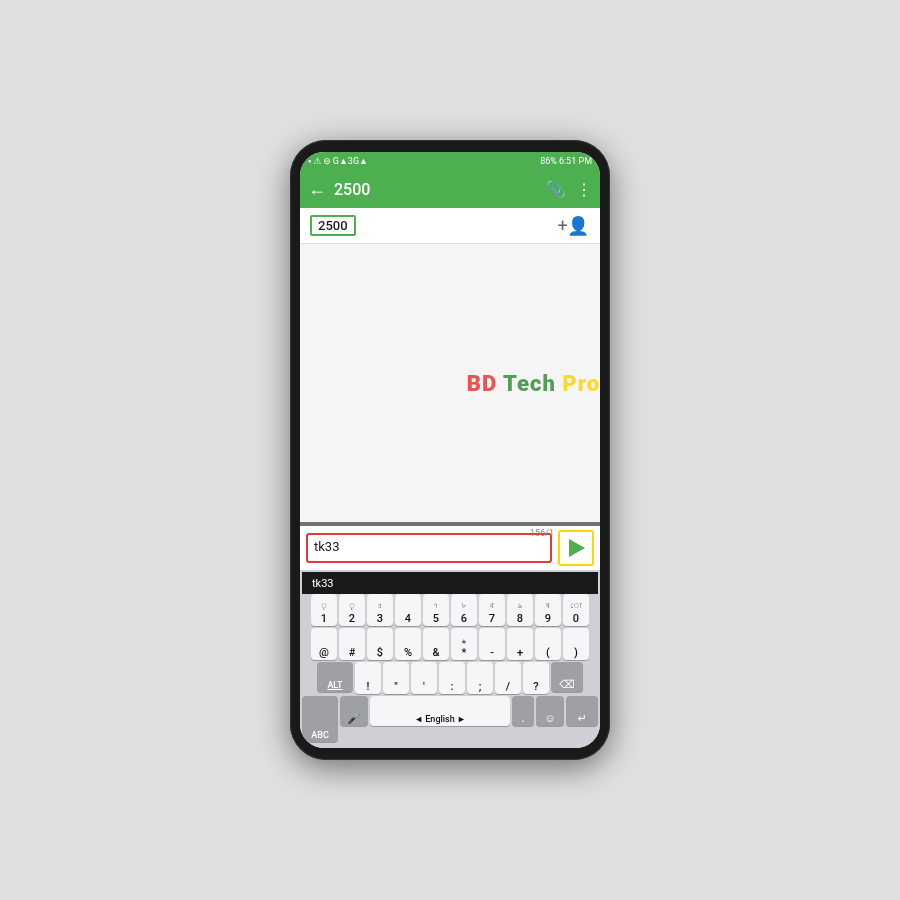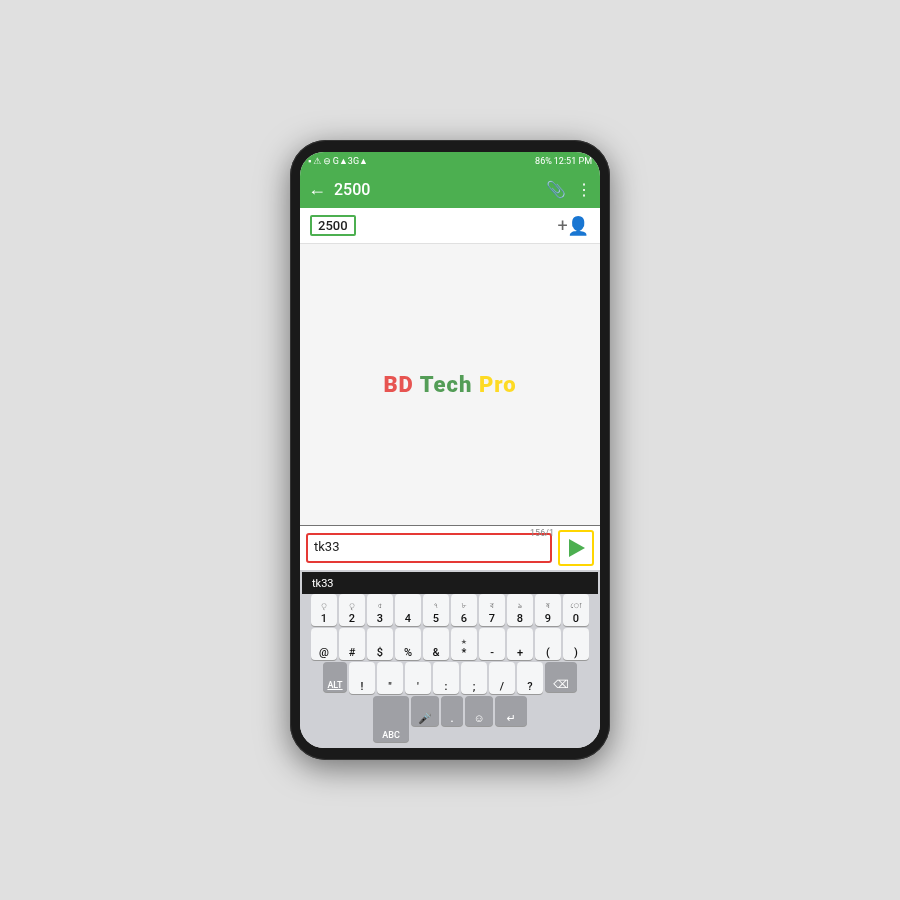--- a/index.html
+++ b/index.html
@@ -102,38 +102,38 @@
 
     
     .message-area {
       flex: 1;
       background: #f5f5f5;
       position: relative;
       overflow: hidden;
       display: flex;
       flex-direction: column;
       justify-content: center;
-      align-items: center;
+      align-items: flex-end;
     }
     .watermark {
       font-size: 22px;
       font-weight: 900;
       letter-spacing: 1px;
       text-align: center;
       user-select: none;
       opacity: 0.85;
     }
     .watermark-bd { color: #e53935; }
     .watermark-tech { color: #388E3C; }
     .watermark-pro { color: #FFD600; }
 
     
     .compose-area {
       background: #fff;
-      border-top: 1px solid #737373;
+      border-top: 4px solid #737373;
       padding: 4px 6px;
       position: relative;
     }
     .compose-row {
       display: flex;
       align-items: center;
       gap: 6px;
     }
     .message-count {
       position: absolute;
@@ -216,21 +216,21 @@
 
     .kb-key-dark {
       background: #9fa0a5;
       color: #fff;
     }
     .kb-key-dark .main { color: #fff; }
 
     
     .key-num { width: 26px; height: 32px; }
     .key-sym { width: 26px; height: 32px; }
-    .key-alt { width: 24px; height: 30px; text-decoration: underline; }
+    .key-alt { width: 36px; height: 30px; text-decoration: underline; }
     .key-backspace { width: 32px; height: 30px; }
     .key-abc { width: 36px; height: 46px; }
     .key-mic { width: 28px; height: 30px; }
     .key-period { width: 22px; height: 30px; }
     .key-emoji { width: 28px; height: 30px; }
     .key-enter { width: 32px; height: 30px; }
     .key-lang { flex: 1; height: 30px; font-size: 10px; }
   </style>
 </head>
 <body>
@@ -240,21 +240,21 @@
 
     <div class="status-bar">
       <div class="status-left">
         <span>▪</span>
         <span>⚠</span>
         <span>⊖</span>
         <span>G▲3G▲</span>
       </div>
       <div class="status-right">
         <span>86%</span>
-        <span>12:51 PM</span>
+        <span>6:51 PM</span>
       </div>
     </div>
 
     <div class="app-bar">
       <span class="app-bar-back">←</span>
       <span class="app-bar-title">2500</span>
       <div class="app-bar-icons">
         <span>📎</span>
         <span>⋮</span>
       </div>
@@ -412,20 +412,23 @@
           </div>
       </div>
 
       <div class="kb-row">
         <div class="kb-key kb-key-dark key-abc">
             <span class="main" style="font-size:9px;">ABC</span>
           </div>
         <div class="kb-key kb-key-dark key-mic">
             <span class="main">🎤</span>
           </div>
+        <div class="kb-key key-lang">
+          <span class="main" style="font-size:9px;">◄ English ►</span>
+        </div>
         <div class="kb-key kb-key-dark key-period">
             <span class="main">.</span>
           </div>
         <div class="kb-key kb-key-dark key-emoji">
             <span class="main">☺</span>
           </div>
         <div class="kb-key kb-key-dark key-enter">
             <span class="main">↵</span>
           </div>
       </div>

